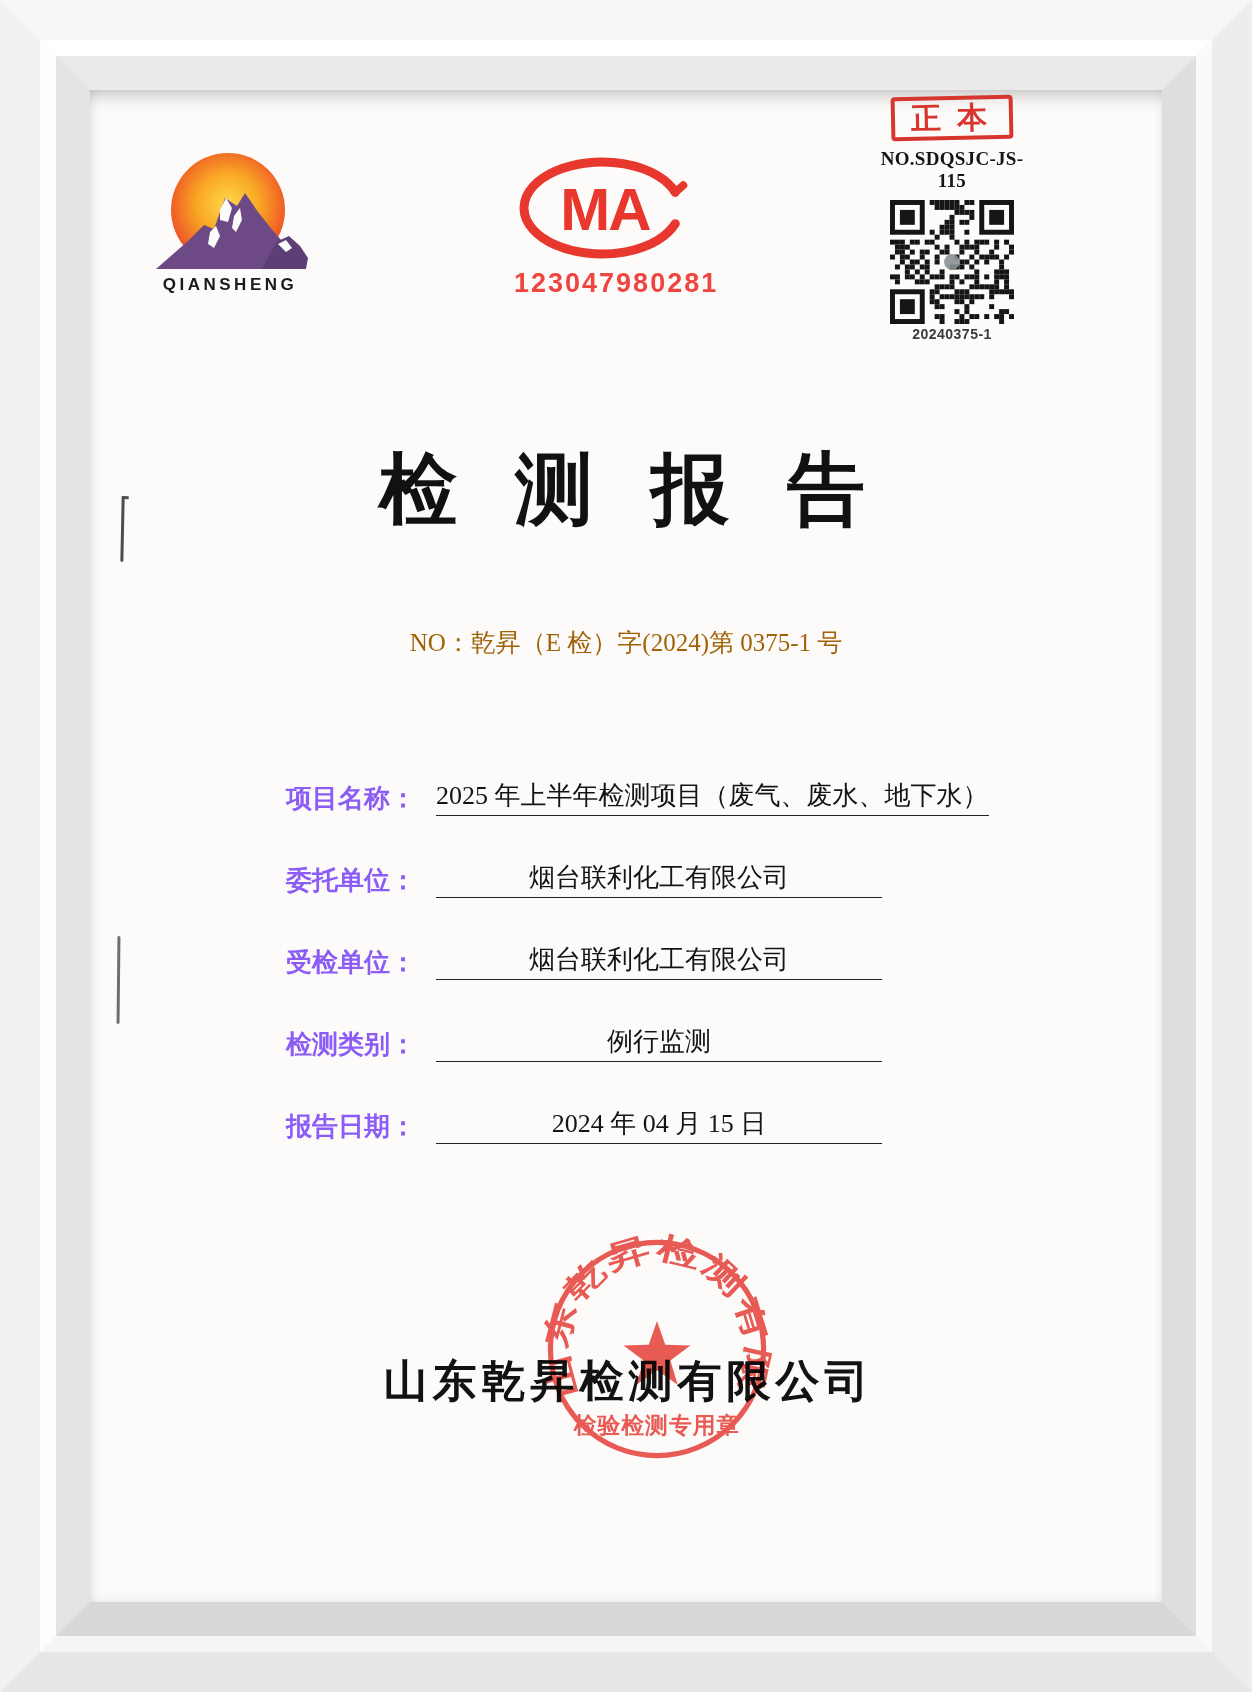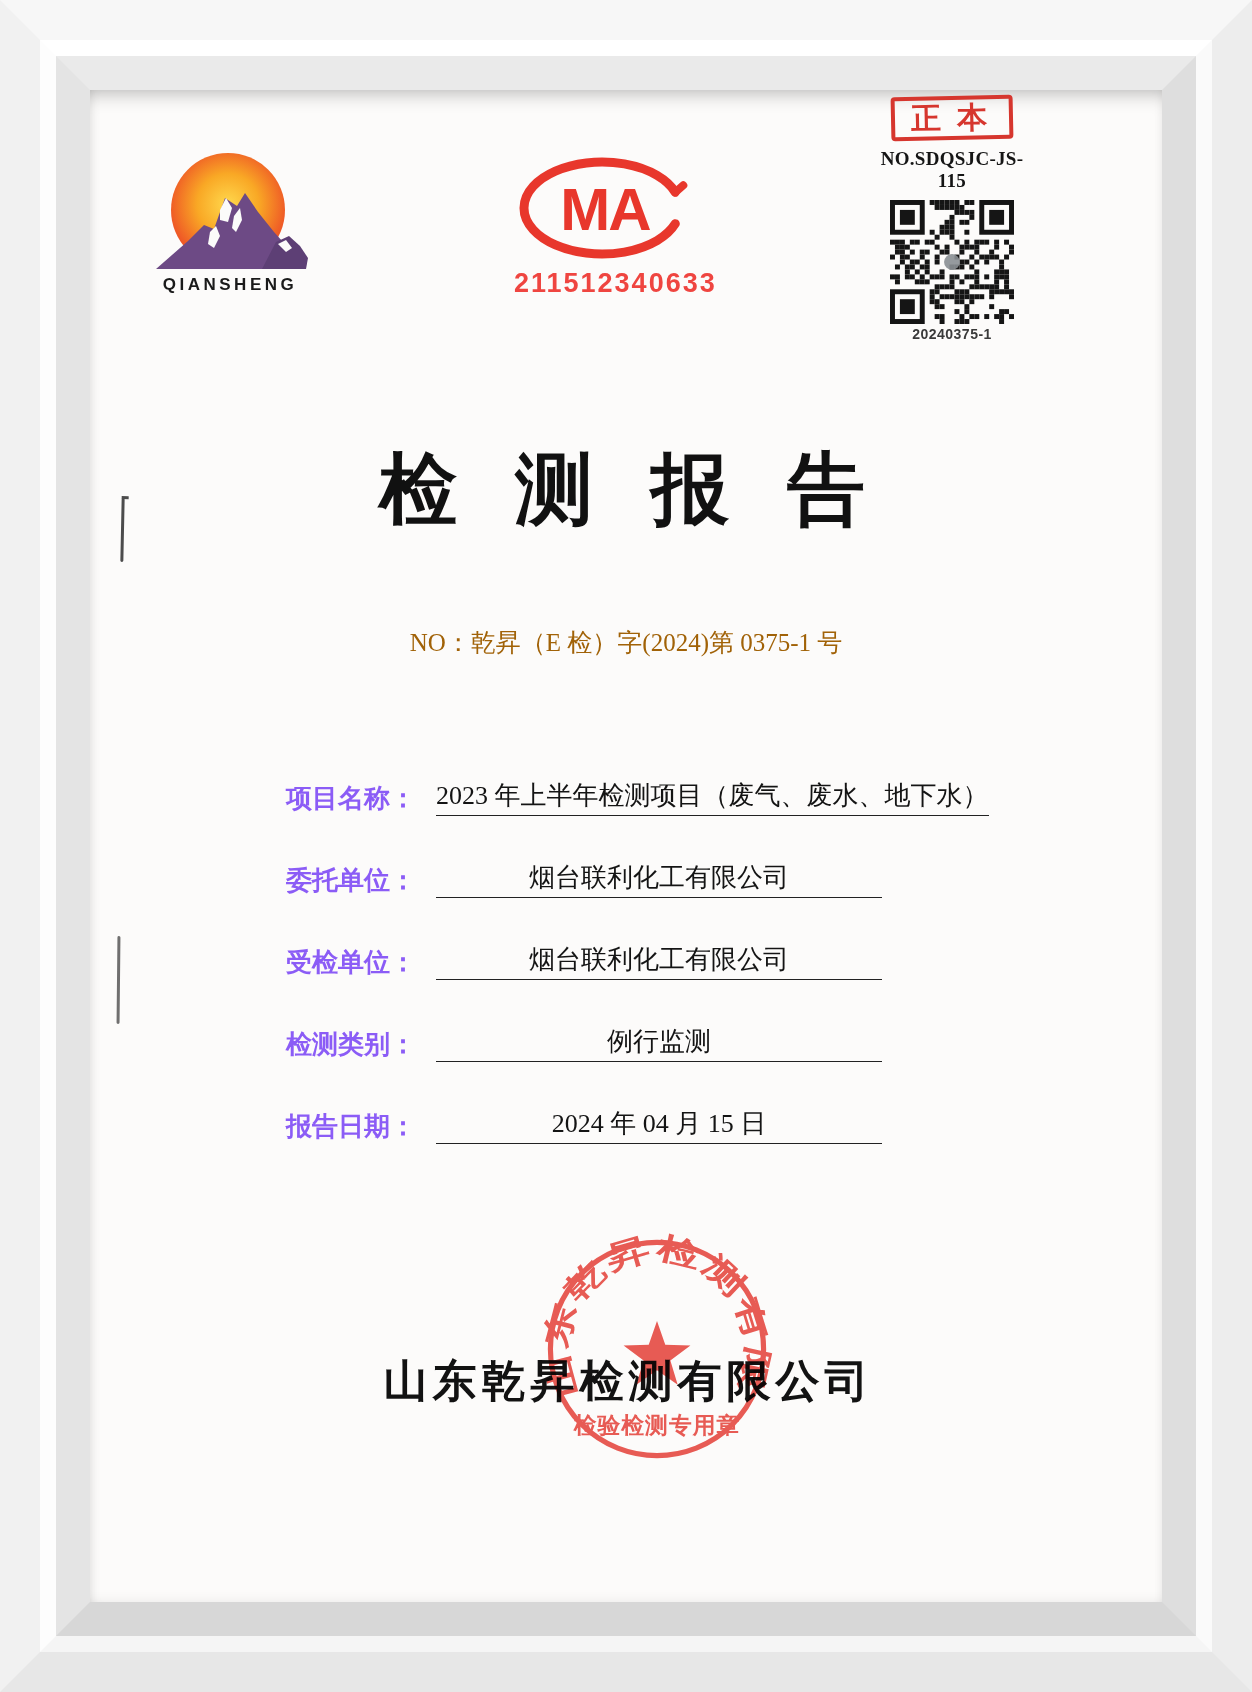--- a/index.html
+++ b/index.html
@@ -91,21 +91,21 @@
           <text x="80" y="154" text-anchor="middle" font-family="Liberation Sans, DejaVu Sans, sans-serif" font-size="17" font-weight="bold" letter-spacing="3.5" fill="#1a1a1a">QIANSHENG</text>
         </svg>
       </div>
 
       <div class="cma">
         <svg viewBox="0 0 180 112" width="180" height="112">
           <path d="M161.3,36.3 A78,46 0 1 0 161.3,67.7" fill="none" stroke="#e8372c" stroke-width="9" stroke-linecap="round"></path>
           <path d="M161.3,36.3 l8,-7" fill="none" stroke="#e8372c" stroke-width="8" stroke-linecap="round"></path>
           <text x="91" y="74" text-anchor="middle" font-family="Liberation Sans, DejaVu Sans, sans-serif" font-size="60" font-weight="800" fill="#e8372c" letter-spacing="-2">MA</text>
         </svg>
-        <div class="cma-number">211512340633</div>
+        <div class="cma-number">123047980281</div>
       </div>
 
       <div class="topright">
         <div class="original-badge">正本</div>
         <div class="cert-no">NO.SDQSJC-JS-115</div>
         <div class="qr"><svg viewBox="0 0 25 25" width="124" height="124">
                   <rect x="0" y="0" width="25" height="25" fill="#fcfbfa"></rect>
                   <rect x="8" y="0" width="1" height="1" fill="#151515"></rect>
                   <rect x="9" y="0" width="1" height="1" fill="#151515"></rect>
                   <rect x="10" y="0" width="1" height="1" fill="#151515"></rect>
@@ -315,21 +315,21 @@
                 </svg></div>
         <div class="qr-caption">20240375-1</div>
       </div>
 
       <h1 class="title">检测报告</h1>
       <div class="doc-no">NO：乾昇（E 检）字(2024)第 0375-1 号</div>
 
       <div class="fields">
         <div class="row">
           <span class="lab">项目名称：</span>
-          <span class="val v-serif">2023 年上半年检测项目（废气、废水、地下水）</span>
+          <span class="val v-serif">2025 年上半年检测项目（废气、废水、地下水）</span>
         </div>
         <div class="row">
           <span class="lab">委托单位：</span>
           <span class="val v-sans">烟台联利化工有限公司</span>
         </div>
         <div class="row">
           <span class="lab">受检单位：</span>
           <span class="val v-sans">烟台联利化工有限公司</span>
         </div>
         <div class="row">

